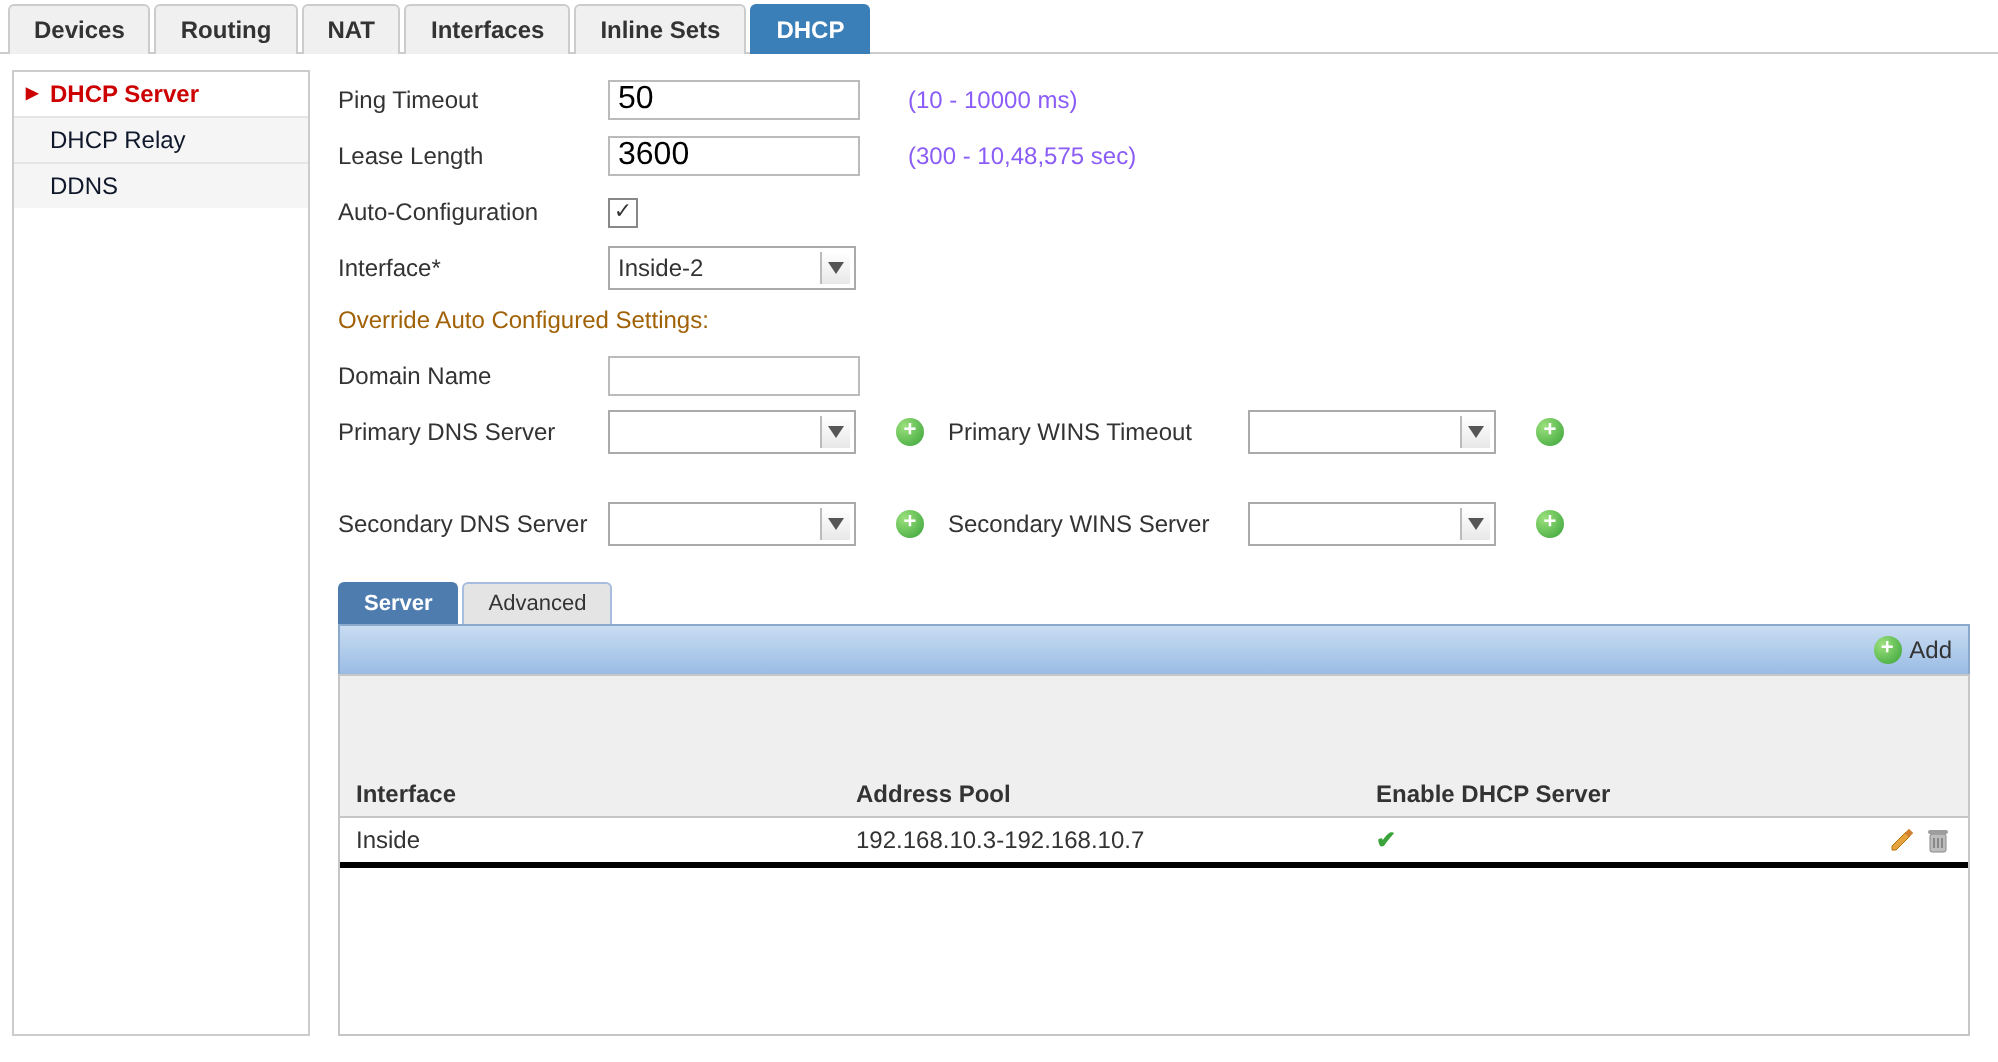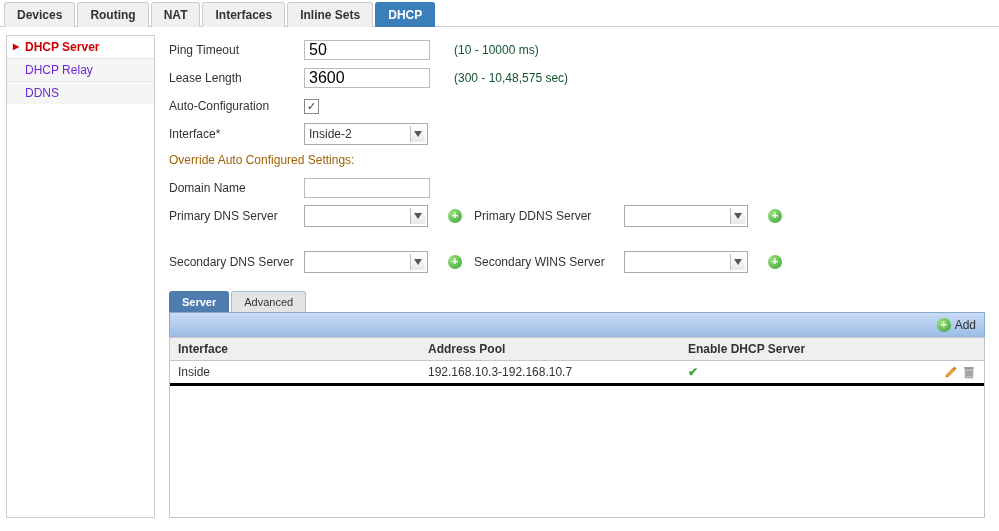--- a/index.html
+++ b/index.html
@@ -46,21 +46,21 @@
   width: 147px;
   margin: 8px 0 0 6px;
   border: 1px solid #ccc;
 }
 .sidebar-item {
   padding: 4px 6px 4px 18px;
   background: #f5f5f5;
   border-bottom: 1px solid #e5e5e5;
   cursor: pointer;
   position: relative;
-  color: #6d28d9;
+  color: #0f172a;
 }
 .sidebar-item:last-child { border-bottom: none; }
 .sidebar-item.active {
   background: #fff;
   color: #c00;
   font-weight: bold;
 }
 .sidebar-item.active::before {
   content: "▶";
   font-size: 8px;
@@ -84,21 +84,21 @@
   color: #333;
 }
 .form-input {
   width: 116px;
   height: 18px;
   border: 1px solid #bbb;
   padding: 0 4px;
   font-size: 16px;
 }
 .form-hint {
-  color: #14532d;
+  color: #8b5cf6;
   margin-left: 24px;
 }
 .form-select {
   width: 116px;
   height: 20px;
   border: 1px solid #aaa;
   display: inline-flex;
   align-items: center;
   padding: 0 2px 0 4px;
   background: #fff;
@@ -185,21 +185,21 @@
   height: 180px;
   overflow: auto;
 }
 .grid-header {
   display: grid;
   grid-template-columns: 250px 260px 240px 1fr;
   background: #efefef;
   border-top: 1px solid #c6c6c6;
   border-bottom: 1px solid #c6c6c6;
 }
-.grid-header .gh { font-weight: bold; padding: 4px 8px; color: #333; }
+.grid-header .gh { font-weight: bold; padding: 4px 8px; color: #333; margin-top: 48px; }
 .grid-row {
   display: grid;
   grid-template-columns: 250px 260px 240px 1fr;
   border-bottom: 3px solid #000000;
   align-items: center;
 }
 .grid-row .gc { padding: 4px 8px; }
 .row-actions { display: flex; gap: 4px; justify-content: flex-end; padding-right: 8px; }
 .check-icon { color: #3aa33a; font-weight: bold; }
 .pencil-icon, .trash-icon { width: 14px; height: 14px; display: inline-block; }
@@ -281,21 +281,21 @@
       <div class="form-select">
         <span class="select-text"></span>
         <span class="select-arrow">
             <svg width="8" height="6" viewBox="0 0 8 6">
               <path d="M0 0 L8 0 L4 6 Z" fill="#555"></path>
             </svg>
           </span>
       </div>
       <span class="plus-icon">+</span>
 
-      <div>Primary DDNS Server</div>
+      <div>Primary WINS Timeout</div>
       <div class="form-select">
         <span class="select-text"></span>
         <span class="select-arrow">
             <svg width="8" height="6" viewBox="0 0 8 6">
               <path d="M0 0 L8 0 L4 6 Z" fill="#555"></path>
             </svg>
           </span>
       </div>
       <span class="plus-icon">+</span>
 

